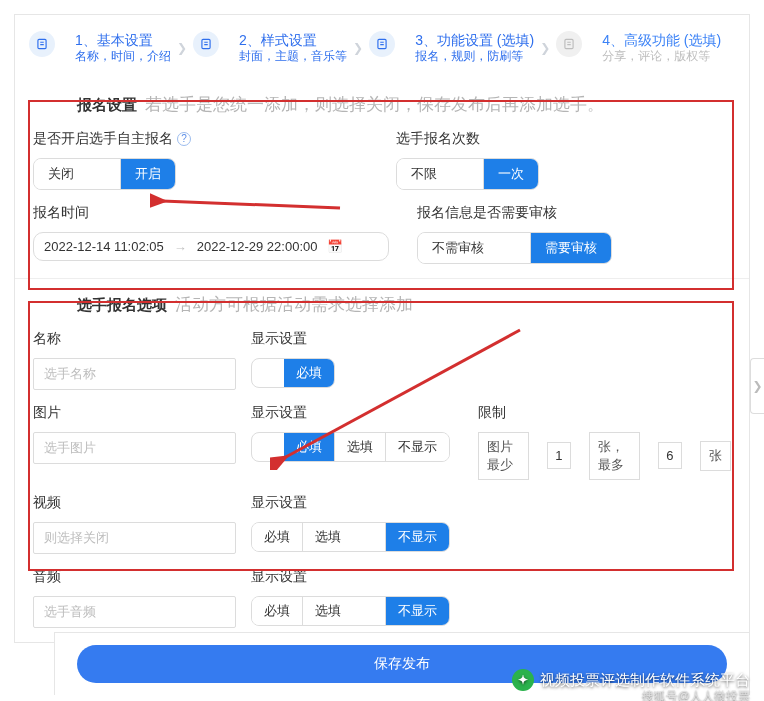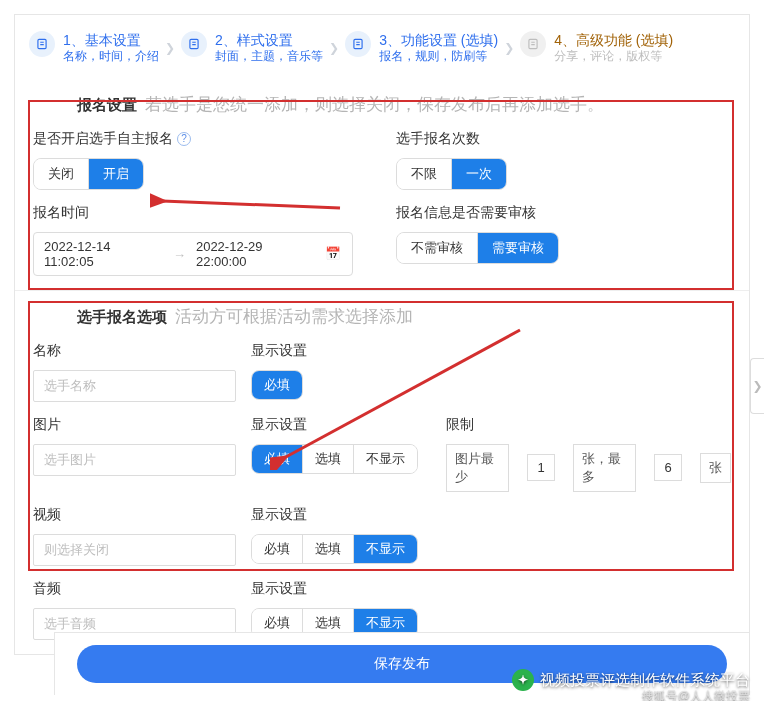--- a/index.html
+++ b/index.html
@@ -10,52 +10,52 @@
     background: #fff;
     width: 764px;
     height: 701px;
     overflow: hidden;
     position: relative;
   }
   .wrap { padding: 14px 14px 0 14px; }
   .frame { border: 1px solid #e6e6e6; background:#fff; }
   
   .steps { display:flex; align-items:center; padding:16px 12px 14px 14px; }
-  .step { display:flex; align-items:flex-start; gap:8px; }
+  .step { display:flex; align-items:flex-start; gap:20px; }
   .step-icon {
     width:26px; height:26px; border-radius:50%;
     display:flex; align-items:center; justify-content:center;
     background:#e8f1fc; color:#2f6fed;
   }
   .step-icon.disabled { background:#f0f0f0; color:#bdbdbd; }
   .step-texts { line-height:1.3; }
   .step-title { color:#2f6fed; font-size:14px; }
-  .step-title.disabled { color:#a16207;text-align:center; }
+  .step-title.disabled { color:#3b82f6;text-align:center; }
   .step-sub { font-size:12px; color:#2f6fed; }
   .step-sub.disabled { color:#bdbdbd; }
   .arrow { color:#cfd4db; margin:0 6px; align-self:center; font-size:12px; }
 
   
   .panel { padding: 14px 18px 10px 18px; }
   .sect-header { display:flex; align-items:baseline; gap:8px; margin-bottom:14px;}
   .sect-title { font-weight:600; font-size:15px;margin-left:44px; }
   .sect-hint { color:#b5b5b5; font-size:17px; }
 
   .row { display:flex; gap:28px; margin-bottom:14px; }
   .col { flex:1; }
   .label { font-size:14px; font-weight:500; margin-bottom:10px; display:flex; align-items:center; gap:4px; }
   .help { display:inline-flex; width:14px; height:14px; border:1px solid #9cbcee; color:#5b8de8; border-radius:50%; font-size:10px; align-items:center; justify-content:center; }
 
   .btn-group { display:flex; border:1px solid #dcdcdc; border-radius:8px; overflow:hidden; width:max-content;}
   .btn-group .opt { padding:6px 14px; font-size:13px; background:#fff; color:#333; cursor:pointer; }
   .btn-group .opt + .opt { border-left:1px solid #dcdcdc; }
-  .btn-group .opt.active { background:#1e7fe8; color:#fff; }
+  .btn-group .opt.active { background:#1e7fe8; color:#fff;margin-left:32px; }
   .btn-group.small .opt { padding:5px 12px; }
 
-  .date-group { display:flex; align-items:center; border:1px solid #dcdcdc; border-radius:4px; padding:6px 10px; gap:10px; width:320px;}
+  .date-group { display:flex; align-items:center; border:1px solid #dcdcdc; border-radius:10px; padding:6px 10px; gap:10px; width:356px;text-align:right;}
   .date-group span.sep{ color:#c0c0c0; }
   .date-group .cal { color:#bfbfbf; }
 
   .input-box { border:1px solid #dcdcdc; border-radius:2px; padding:6px 10px; color:#bdbdbd; width:203px;}
 
   .limit-row { display:flex; align-items:center; gap:18px; }
   .mini-in { border:1px solid #dcdcdc; padding:5px 6px; width:30px; text-align:center; color:#333;}
   .mini-lbl { border:1px solid #dcdcdc; padding:5px 8px; color:#555;}
   .hr { border-top:1px solid #eee; margin:14px -18px 14px -18px;}
 

